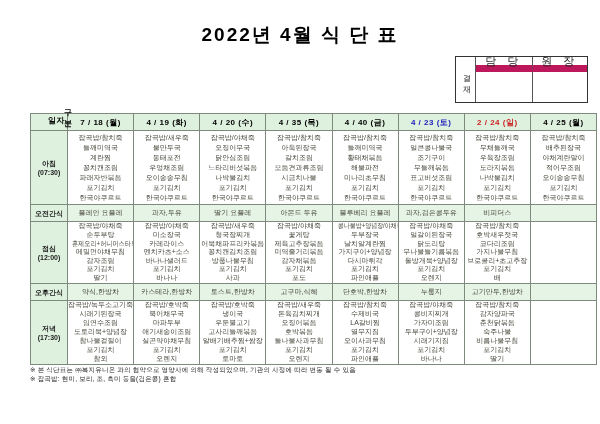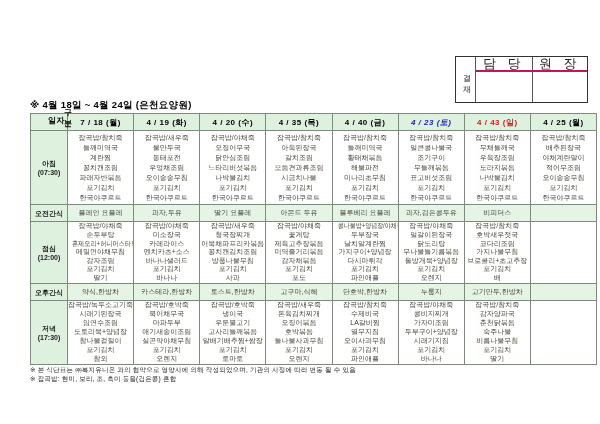--- a/index.html
+++ b/index.html
@@ -20,21 +20,21 @@
     grid-template-columns:20px 1fr 1fr;grid-template-rows:15px 30px;
     background:#fff;
   }
   .approval .stamp{
     grid-row:1/3;border-right:1px solid #555;
     display:flex;align-items:center;justify-content:center;
     writing-mode:vertical-rl;text-orientation:upright;
     font-size:8px;letter-spacing:3px;color:#222;
   }
   .approval .col-label{
-    border-bottom:2px solid #be185d;font-size:13px;color:#222;
+    border-bottom:7px solid #be185d;font-size:11px;color:#222;
     display:flex;align-items:center;justify-content:center;letter-spacing:4px;
   }
   .approval .v{border-left:1px solid #555;}
   .subtitle{
     position:absolute;top:99px;left:30px;font-size:9.5px;font-weight:bold;color:#000;
     letter-spacing:0.3px;
   }
   
   .menu-table{
     position:absolute;top:113px;left:30px;width:567px;
@@ -69,46 +69,46 @@
   .footnotes{
     position:absolute;top:366px;left:30px;font-size:6.5px;color:#222;line-height:8.5px;
     letter-spacing:0.2px;
   }
 </style>
 </head>
 <body>
 
 <div class="page">
 
+  <div class="title">2022년 4월 식 단 표</div>
 
   <div class="approval">
     <div class="stamp">결재</div>
     <div class="col-label">담 당</div>
     <div class="col-label v">원 장</div>
     <div class="sig"></div>
     <div class="sig v"></div>
   </div>
 
-  <div class="subtitle">※  4월  18일  ~  4월  24일  (은천요양원)</div>
 
   <table class="menu-table">
     <thead>
       <tr>
         <th class="corner" style="width:36px;">
           <span class="tr">일자</span>
           <span class="bl">구분</span>
         </th>
 
       <th style="color: rgb(0, 0, 0);">7 / 18 (월)</th>
           <th style="color: rgb(0, 0, 0);">4 / 19 (화)</th>
           <th style="color: rgb(0, 0, 0);">4 / 20 (수)</th>
           <th style="color: rgb(0, 0, 0);">4 / 35 (목)</th>
           <th style="color: rgb(0, 0, 0);">4 / 40 (금)</th>
-          <th style="color: rgb(34, 34, 187); font-style: italic;">4 / 23 (토)</th>
-          <th style="color: rgb(204, 34, 34);">4 / 43 (일)</th>
+          <th style="color: rgb(34, 34, 187);">4 / 23 (토)</th>
+          <th style="color: rgb(204, 34, 34);">2 / 24 (일)</th>
           <th style="color: rgb(0, 0, 0);">4 / 25 (월)</th>
         </tr>
     </thead>
     <tbody id="menu-tbody">
 
     <tr class="r-breakfast">
           <td class="label-cell">
             <div>아침</div>
             <div>(07:30)</div>
           </td>

